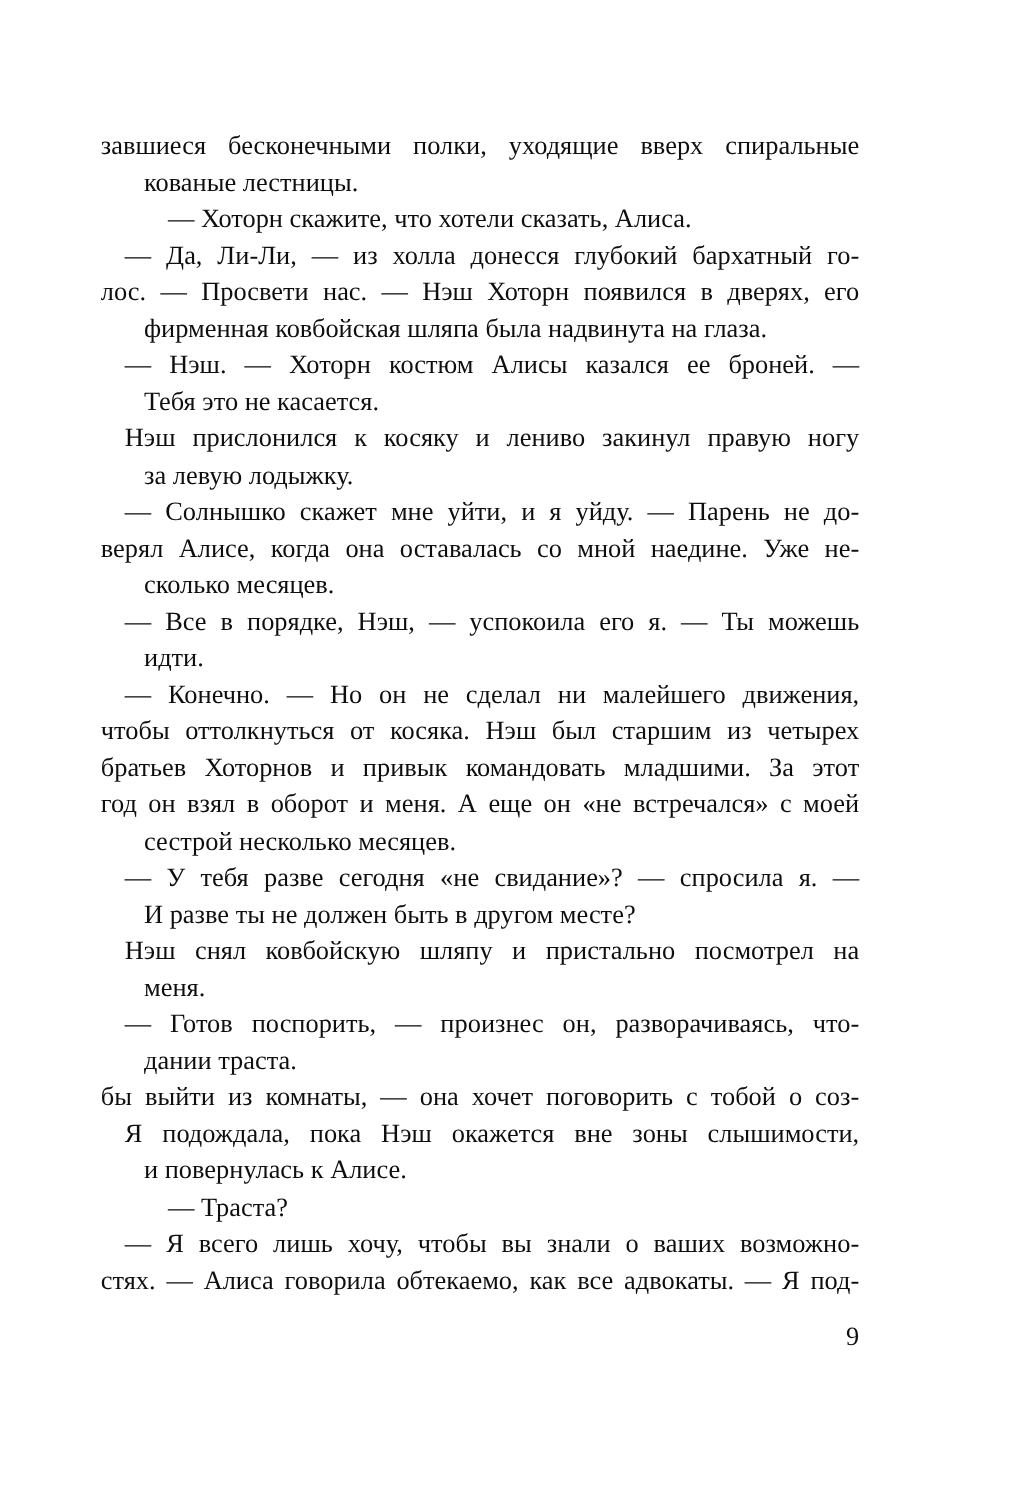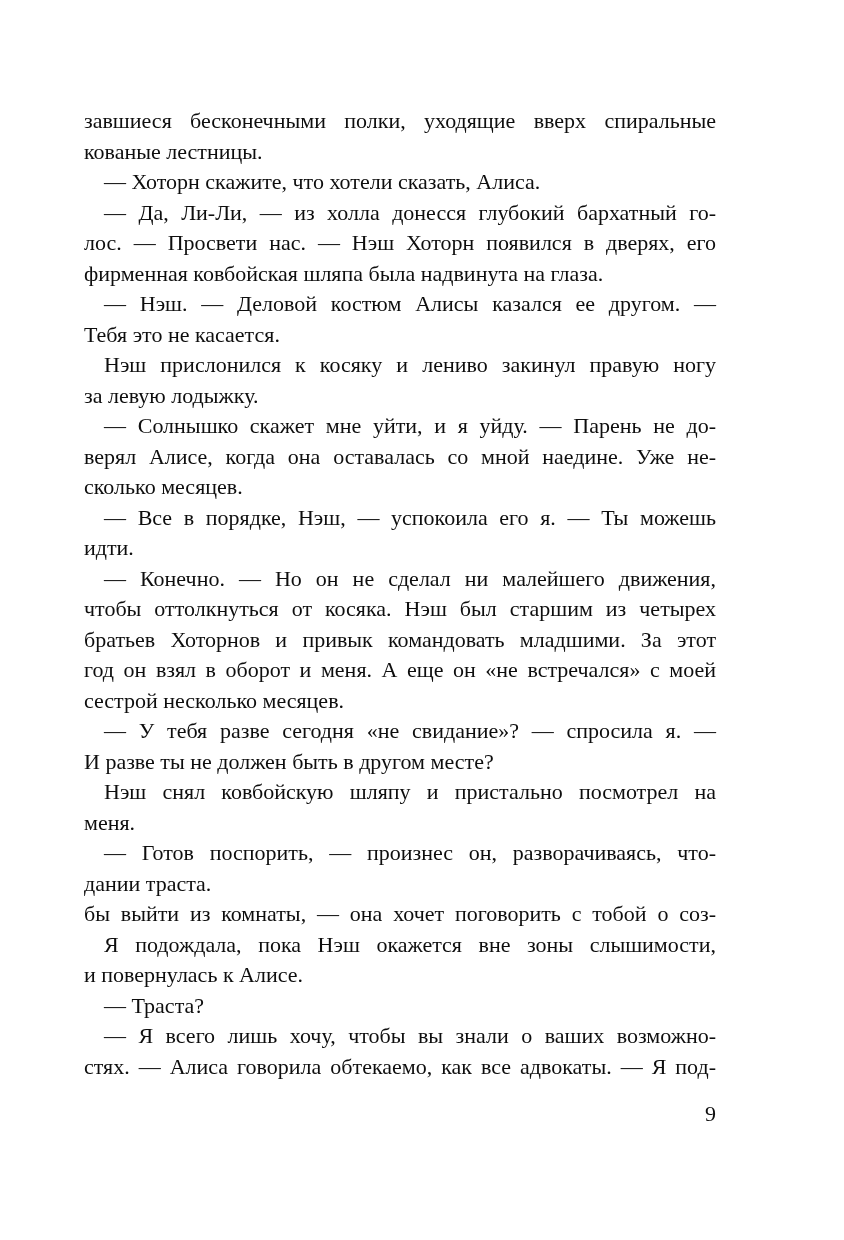--- a/index.html
+++ b/index.html
@@ -25,20 +25,21 @@
     line-height: 30.5px;
   }
   .para { margin: 0; padding: 0; }
   .ln {
     text-align: justify;
     text-align-last: justify;
     white-space: normal;
   }
   .ln.end {
     text-align-last: left;
+    margin-left: 36px;
   }
   .ln.ind {
     text-indent: 20px;
   }
   .page-number {
     position: absolute;
     left: 84px;
     top: 1100px;
     width: 632px;
     text-align: right;
@@ -61,21 +62,21 @@
       <div class="ln ind end">— Хоторн скажите, что хотели сказать, Алиса.</div>
     </div>
 
     <div class="para">
       <div class="ln ind">— Да, Ли-Ли, — из холла донесся глубокий бархатный го-</div>
       <div class="ln">лос. — Просвети нас. — Нэш Хоторн появился в дверях, его</div>
       <div class="ln end">фирменная ковбойская шляпа была надвинута на глаза.</div>
     </div>
 
     <div class="para">
-      <div class="ln ind">— Нэш. — Деловой костюм Алисы казался ее другом. —</div>
+      <div class="ln ind">— Нэш. — Хоторн костюм Алисы казался ее броней. —</div>
       <div class="ln end">Тебя это не касается.</div>
     </div>
 
     <div class="para">
       <div class="ln ind">Нэш прислонился к косяку и лениво закинул правую ногу</div>
       <div class="ln end">за левую лодыжку.</div>
     </div>
 
     <div class="para">
       <div class="ln ind">— Солнышко скажет мне уйти, и я уйду. — Парень не до-</div>

